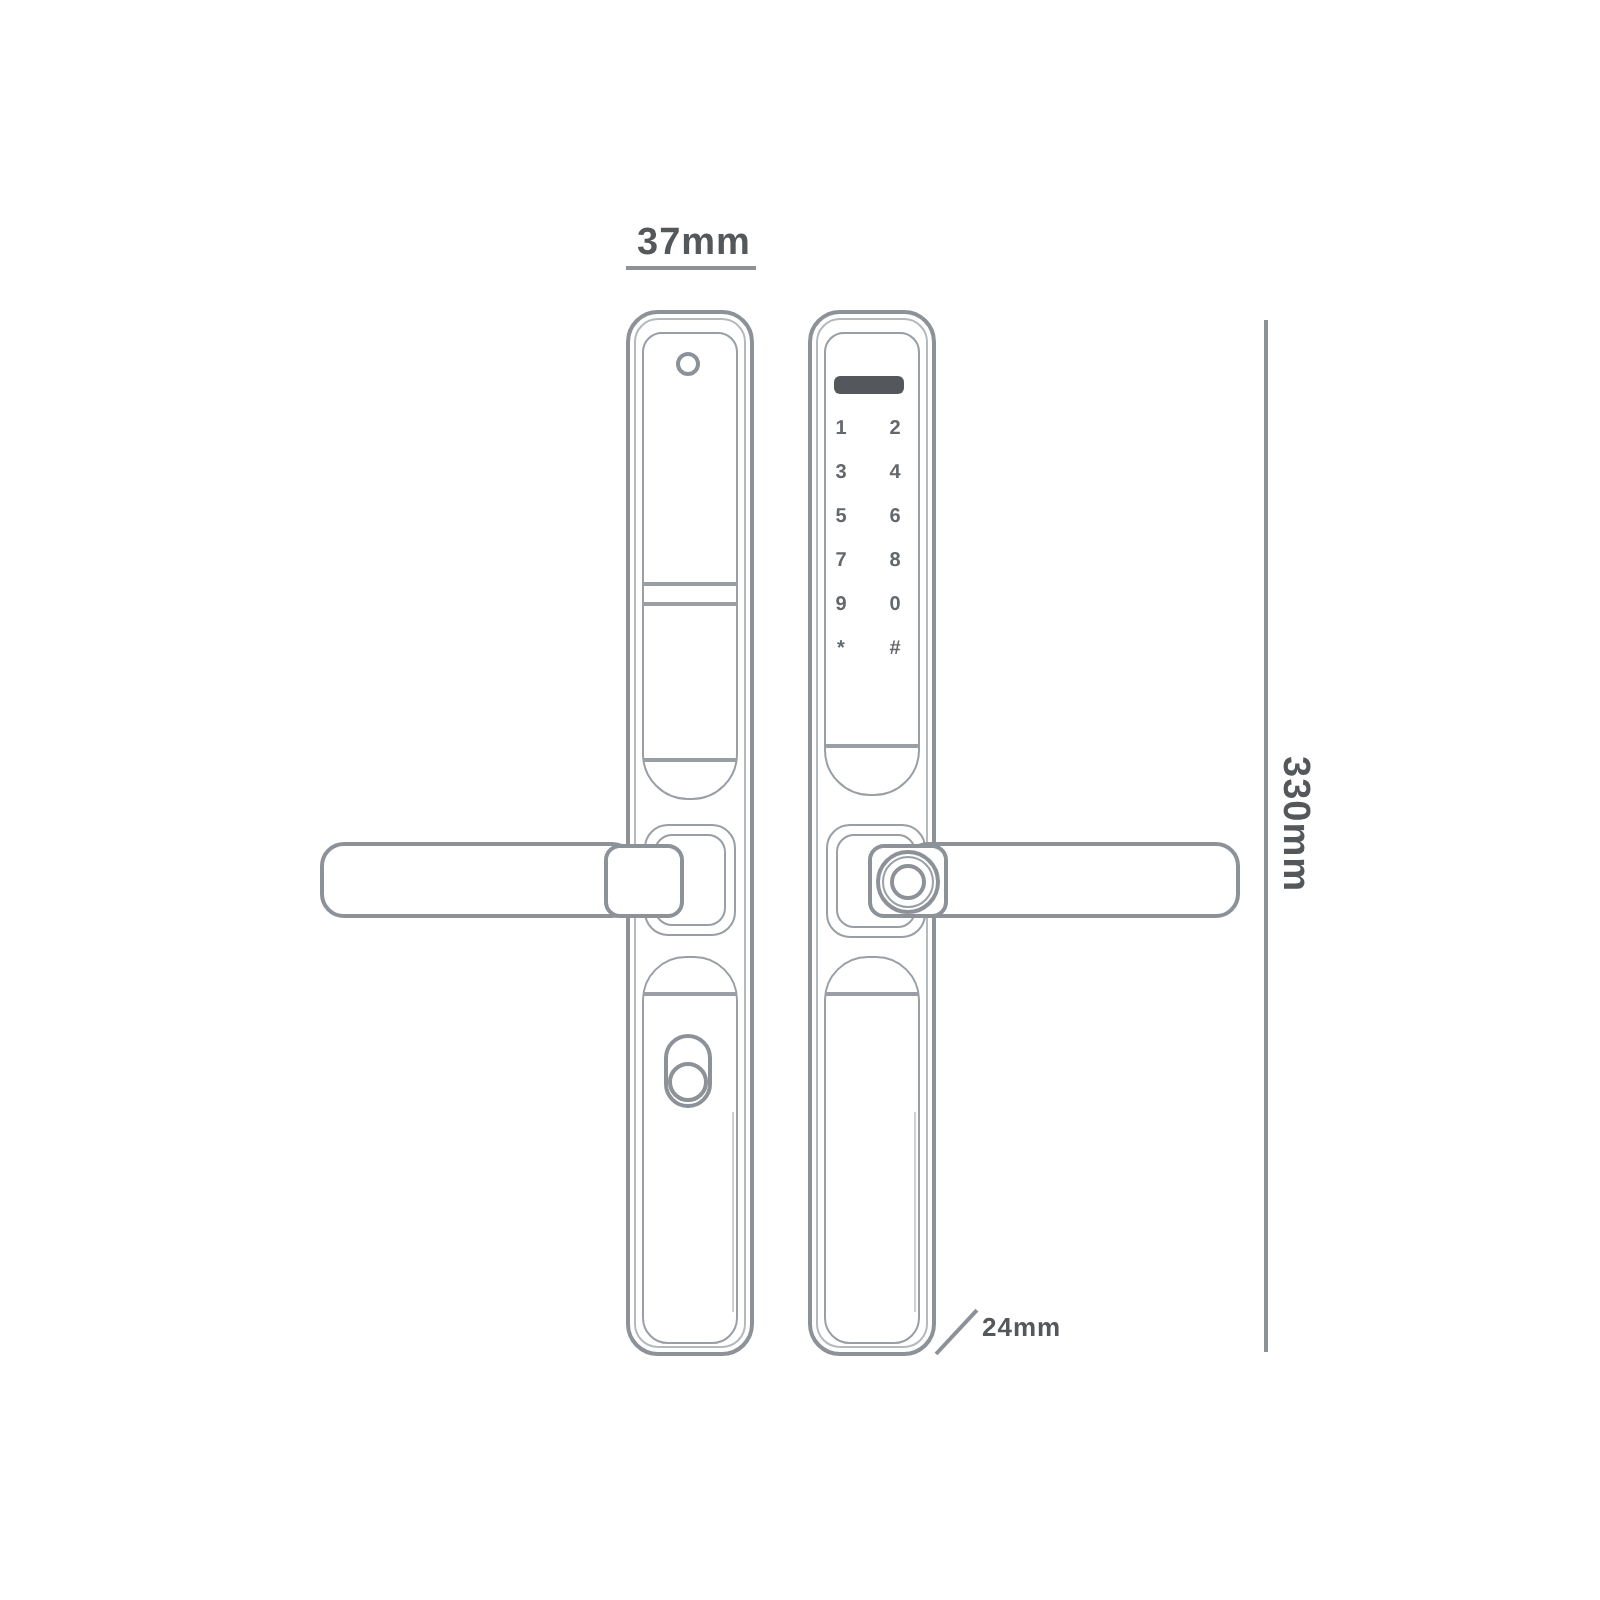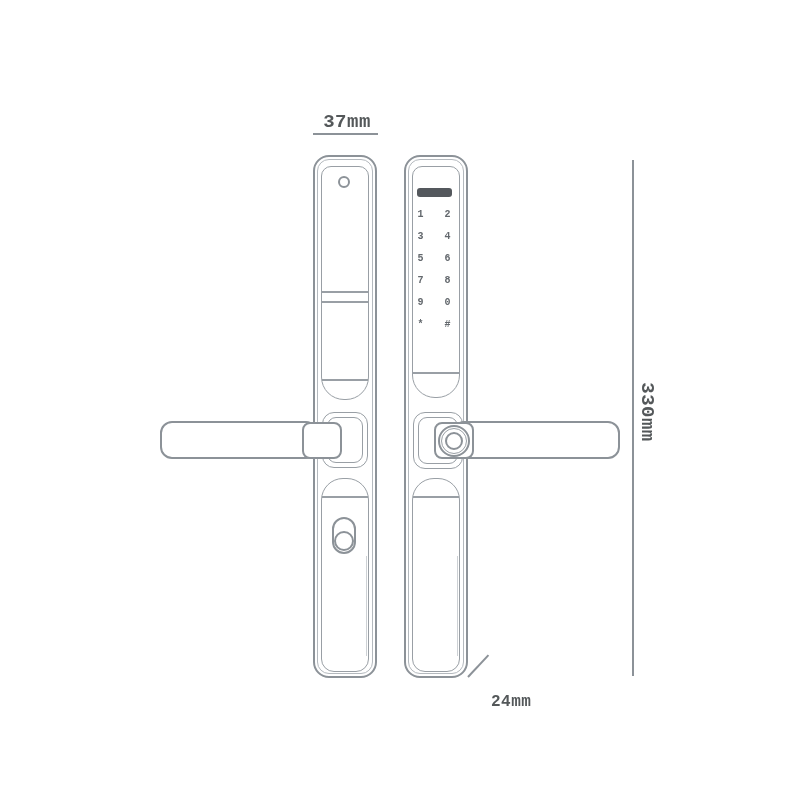--- a/index.html
+++ b/index.html
@@ -9,21 +9,21 @@
     --c-panel:#999fa5;
     --c-display-bar:#54585d;
     --c-keypad-text:#63686d;
     --c-dimension-text:#54585a;
     --c-dimension-line:#8c9298;
     --c-side-shade:#cdd1d5;
   }
   html,body{margin:0;padding:0;background:var(--c-background);}
   .stage{
     position:relative;width:800px;height:800px;background:var(--c-background);
-    font-family:Liberation Mono, monospace;overflow:hidden;
+    font-family:Liberation Sans, sans-serif;overflow:hidden;
   }
   .abs{position:absolute;box-sizing:border-box;}
   
   .stroke{border:2px solid var(--c-outline);background:transparent;}
   .stroke-thin{border:1.5px solid var(--c-panel);background:transparent;}
   .stroke-light{border:1.5px solid var(--c-outline-light);background:transparent;}
   .fill-white{background:var(--c-background);}
   .hline{background:var(--c-panel);height:1.5px;}
   
   .dim-label{
@@ -46,21 +46,21 @@
 
 <div class="stage">
 
   <div class="abs dim-label" style="left:312px;top:111px;width:70px;text-align:center;">37mm</div>
   <div class="abs dim-line" style="left:313px;top:133px;width:65px;height:2px;"></div>
 
   <div class="abs dim-line" style="left:632px;top:160px;width:2px;height:516px;"></div>
   <div class="abs dim-label rot90" style="left:611px;top:401px;width:72px;height:22px;text-align:center;">330mm</div>
 
   <div class="abs dim-line" style="left:468px;top:676px;width:30px;height:2px;transform:rotate(-47deg);transform-origin:left center;"></div>
-  <div class="abs dim-label" style="left:491px;top:693px;font-size:16px;">24mm</div>
+  <div class="abs dim-label" style="left:491px;top:656px;font-size:13px;">24mm</div>
 
   <div class="abs stroke" style="left:313px;top:155px;width:64px;height:523px;border-radius:16px;"></div>
   <div class="abs stroke-light" style="left:317px;top:159px;width:56px;height:515px;border-radius:12px;"></div>
 
   <div class="abs stroke-thin" style="left:321px;top:166px;width:48px;height:234px;border-radius:10px 10px 23px 23px;"></div>
   <div class="abs hline" style="left:322px;top:291px;width:46px;"></div>
   <div class="abs hline" style="left:322px;top:301px;width:46px;"></div>
   <div class="abs hline" style="left:322px;top:379px;width:46px;"></div>
   <div class="abs stroke" style="left:338px;top:176px;width:12px;height:12px;border-radius:50%;"></div>
 

